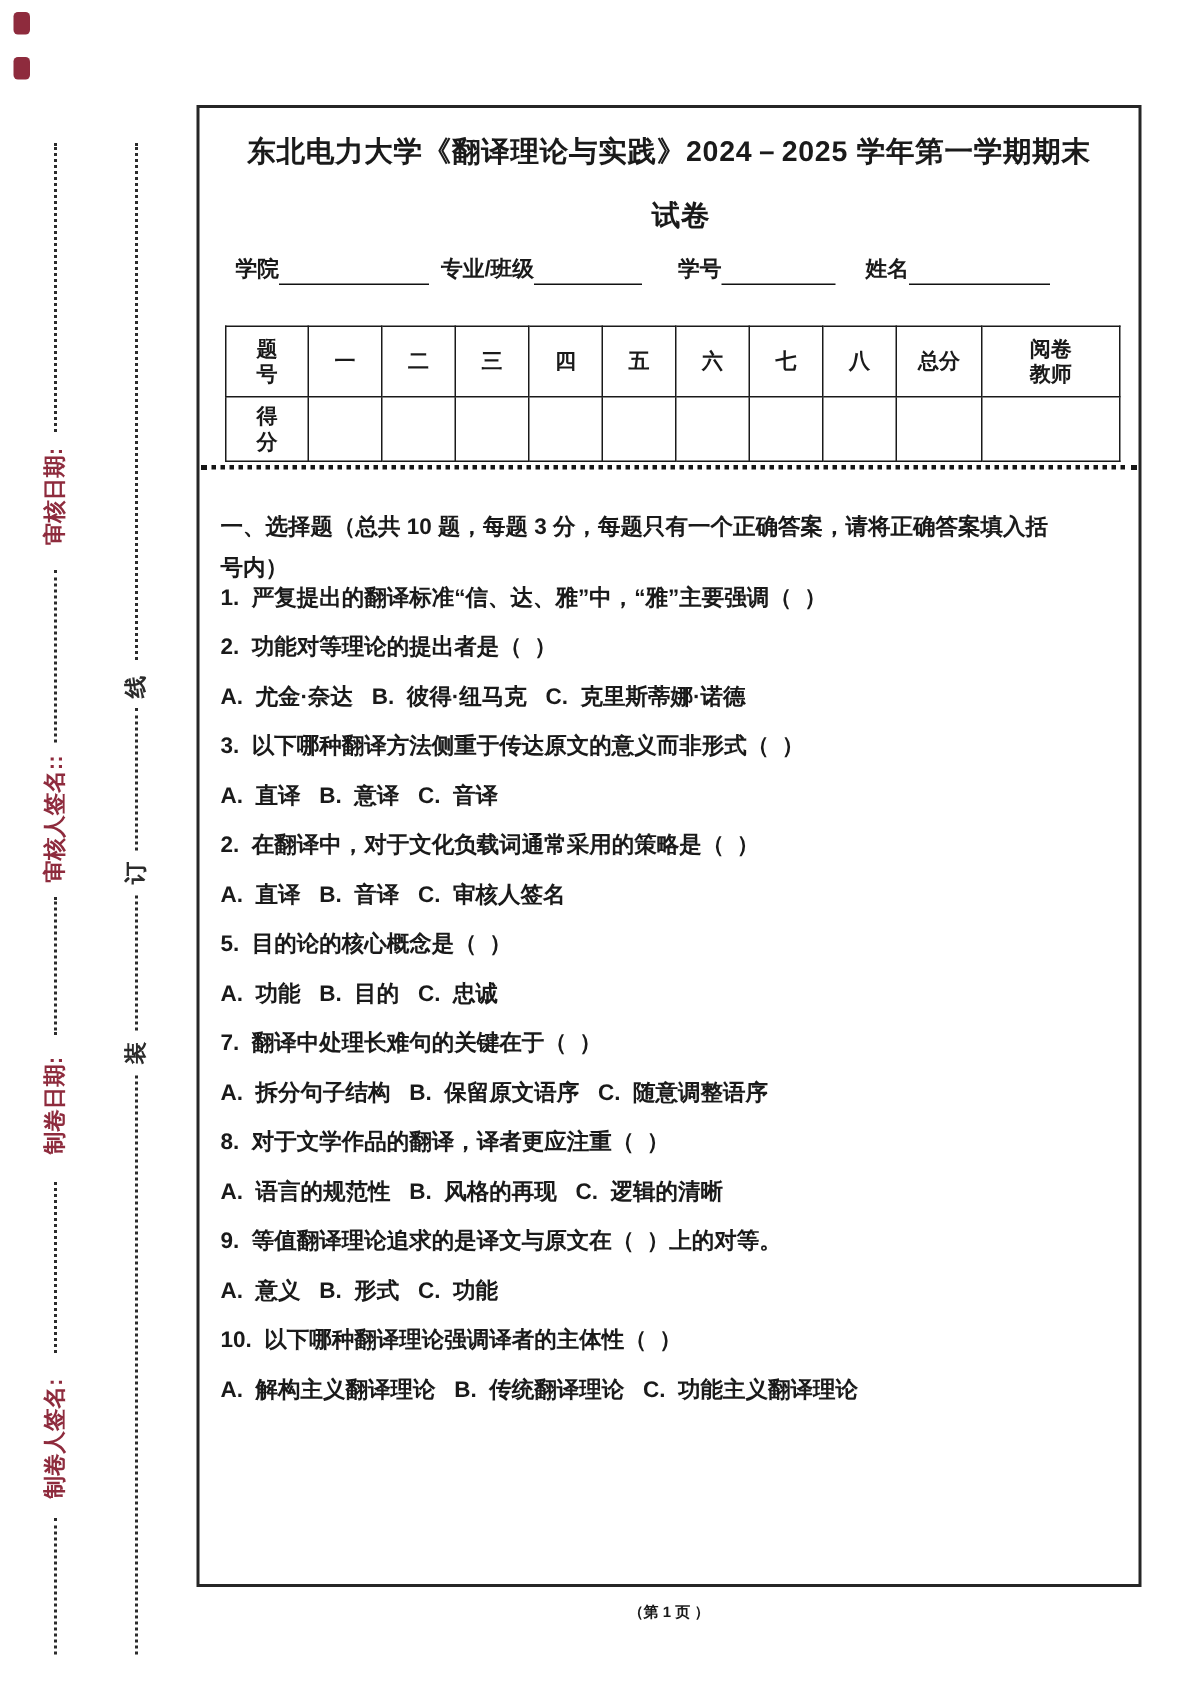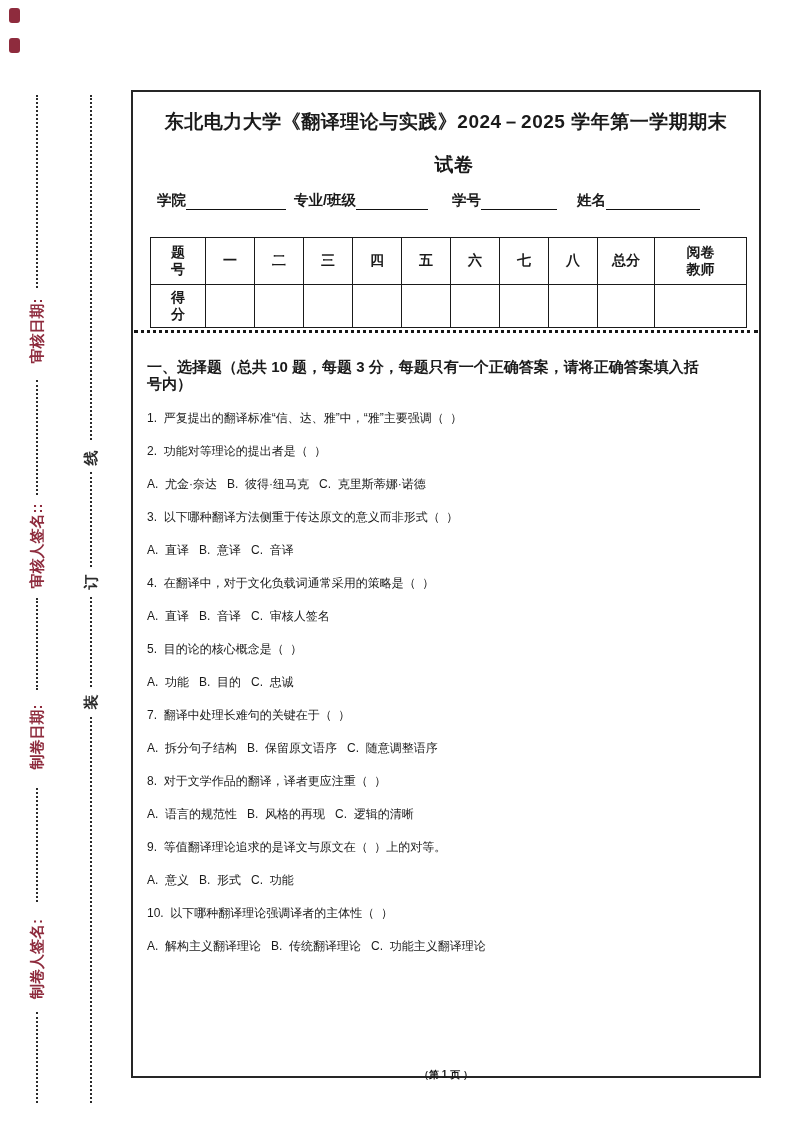--- a/index.html
+++ b/index.html
@@ -23,21 +23,21 @@
     position:absolute; white-space:nowrap;
     transform:translate(-50%,-50%) rotate(-90deg);
     font-size:15px;
   }
   .vlabel { font-weight:bold; color:#8e2b3d; }
   .vchar  { font-weight:600; color:#2b2b2b; }
 
   
   .box {
     position:absolute; left:131px; top:70px; width:630px; height:988px;
-    border:2px solid #262626; background:#fff;margin-top:20px;
+    border:2px solid #262626; background:#fff;
   }
   .title1, .title2 {
     position:absolute; left:0; right:0; text-align:center;
     font-size:19px; font-weight:bold; line-height:30px; letter-spacing:0.5px;
   }
   .title1 { top:15px; }
   .title2 { top:58px;padding-left:16px; }
 
   .fields {
     position:absolute; top:96px; left:24px; right:14px; height:22px;
@@ -59,26 +59,26 @@
   tr.score-r1 td { height:47px; }
   tr.score-r2 td { height:43px; }
 
   .dotted-sep {
     position:absolute; top:238px; left:1px; right:1px; height:0;
     border-bottom:3.5px dotted #161616;
   }
 
   .section-heading {
     position:absolute; top:266px; left:14px; right:8px;
-    font-size:15px; font-weight:bold; line-height:17px; white-space:pre-line;
+    font-size:15px; font-weight:bold; line-height:27px; white-space:pre-line;
   }
 
   .questions {
     position:absolute; top:310px; left:14px; right:6px;
-    font-size:12px; font-weight:400;
+    font-size:15px; font-weight:700;
   }
   .questions .qline { line-height:33px; white-space:pre-wrap; }
 
   .page-footer {
     position:absolute; left:131px; top:1068px; width:630px;
     text-align:center; font-size:10px; font-weight:bold;
   }
 </style>
 </head>
 <body>
@@ -173,21 +173,21 @@
 
     <div class="section-heading">一、选择题（总共 10 题，每题 3 分，每题只有一个正确答案，请将正确答案填入括
 号内）</div>
 
     <div class="questions">
       <div class="qline">1.  严复提出的翻译标准“信、达、雅”中，“雅”主要强调（  ）</div>
       <div class="qline">2.  功能对等理论的提出者是（  ）</div>
       <div class="qline">A.  尤金·奈达   B.  彼得·纽马克   C.  克里斯蒂娜·诺德</div>
       <div class="qline">3.  以下哪种翻译方法侧重于传达原文的意义而非形式（  ）</div>
       <div class="qline">A.  直译   B.  意译   C.  音译</div>
-      <div class="qline">4.  在翻译中，对于文化负载词通常采用的策略是（  ）</div>
+      <div class="qline">2.  在翻译中，对于文化负载词通常采用的策略是（  ）</div>
       <div class="qline">A.  直译   B.  音译   C.  审核人签名</div>
       <div class="qline">5.  目的论的核心概念是（  ）</div>
       <div class="qline">A.  功能   B.  目的   C.  忠诚</div>
       <div class="qline">7.  翻译中处理长难句的关键在于（  ）</div>
       <div class="qline">A.  拆分句子结构   B.  保留原文语序   C.  随意调整语序</div>
       <div class="qline">8.  对于文学作品的翻译，译者更应注重（  ）</div>
       <div class="qline">A.  语言的规范性   B.  风格的再现   C.  逻辑的清晰</div>
       <div class="qline">9.  等值翻译理论追求的是译文与原文在（  ）上的对等。</div>
       <div class="qline">A.  意义   B.  形式   C.  功能</div>
       <div class="qline">10.  以下哪种翻译理论强调译者的主体性（  ）</div>

